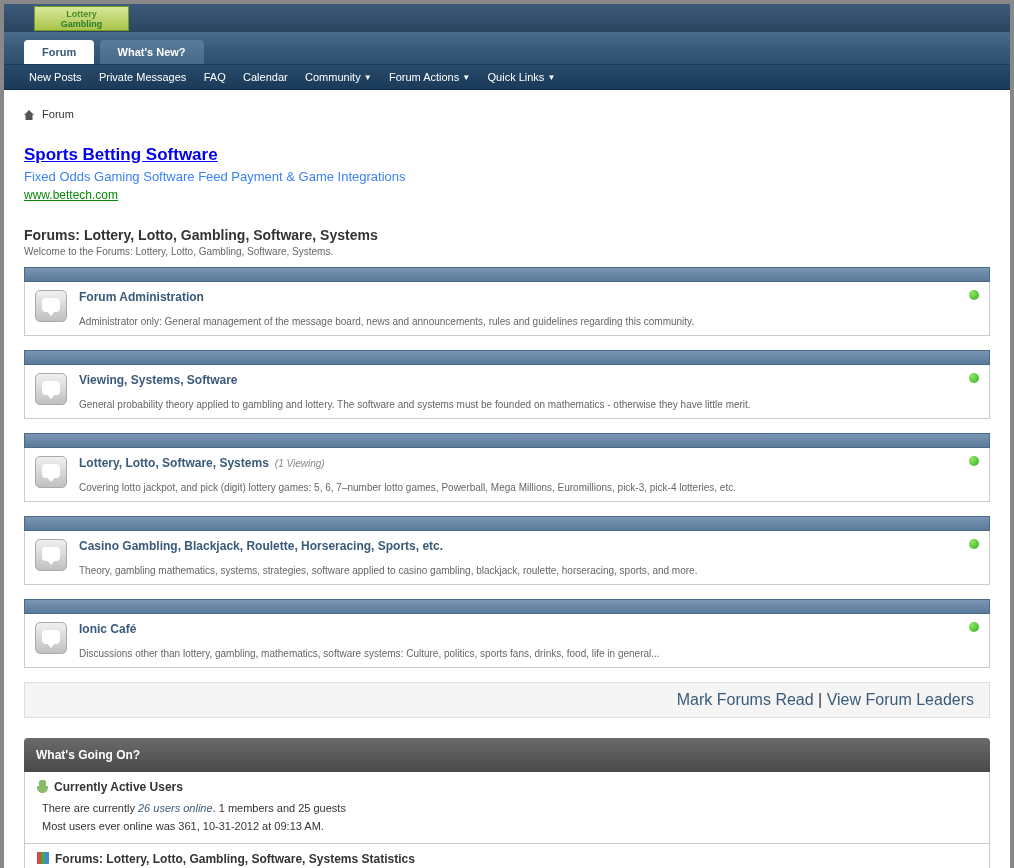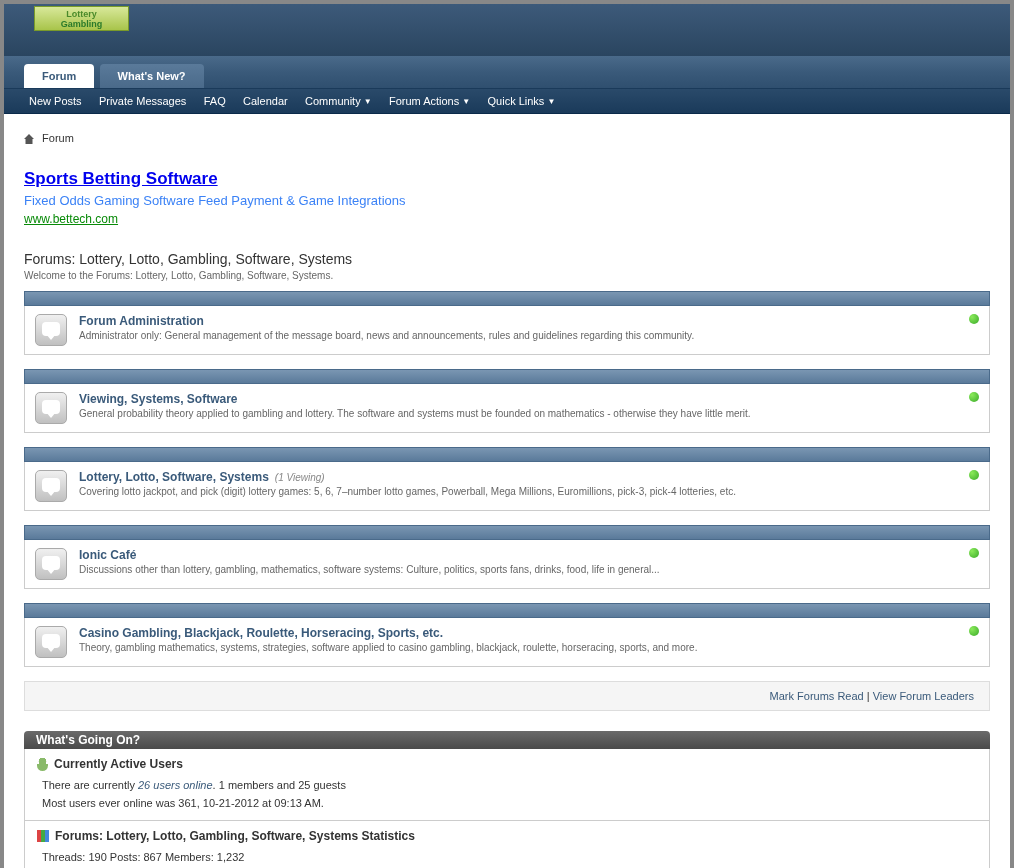--- a/index.html
+++ b/index.html
@@ -1,19 +1,19 @@
 <!DOCTYPE html>
 <html><head>
 <meta charset="utf-8">
 <style>
 * { box-sizing: border-box; margin: 0; padding: 0; }
 body { font-family: Arial, Helvetica, sans-serif; font-size: 12px; background: #fff; color: #333; }
 .page-wrapper { width: 1014px; margin: 0 auto; border: 4px solid #888; box-shadow: 8px 8px 15px rgba(0,0,0,0.4); }
 
-.header-bar { background: linear-gradient(to bottom, #3d5a7a 0%, #2a4560 100%); height: 52px; position: relative; }
+.header-bar { background: linear-gradient(to bottom, #3d5a7a 0%, #2a4560 100%); height: 28px; position: relative; }
 .logo { position: absolute; top: 2px; left: 30px; width: 95px; height: 25px; background: linear-gradient(to bottom, #d8e89a, #a8c44a); border: 1px solid #7a9a2a; font-size: 9px; color: #4a8a2a; text-align: center; padding-top: 2px; line-height: 10px; font-weight: bold; }
 .logo-text2 { color: #2a7a2a; font-weight: bold; }
 
 .tabs-bar { background: linear-gradient(to bottom, #4a6a8a 0%, #3a5a7a 50%, #2f4f6f 100%); padding: 8px 20px 0; border-bottom: 1px solid #1a3a5a; }
 .tab { display: inline-block; padding: 6px 18px; color: #fff; font-size: 11px; font-weight: bold; cursor: pointer; border-top-left-radius: 4px; border-top-right-radius: 4px; margin-right: 2px; }
 .tab.active { background: #fff; color: #3a5a7a; }
 .tab:not(.active) { background: linear-gradient(to bottom, #5a7a9a, #4a6a8a); }
 
 .subnav { background: linear-gradient(to bottom, #2a4a6a 0%, #1a3a5a 100%); padding: 5px 25px; border-bottom: 1px solid #0a2a4a; }
 .subnav-item { color: #fff; font-size: 11px; margin-right: 14px; cursor: pointer; display: inline-flex; align-items: center; }
@@ -21,41 +21,41 @@
 
 .content { padding: 10px 20px; background: #fff; }
 .breadcrumb { padding: 8px 0 15px; font-size: 11px; }
 .home-icon { display: inline-block; width: 10px; height: 10px; background: #555; clip-path: polygon(50% 0%, 100% 50%, 85% 50%, 85% 100%, 15% 100%, 15% 50%, 0% 50%); margin-right: 5px; vertical-align: middle; }
 
 .ad-block { text-align: left; margin: 10px 0 25px; }
 .ad-title { color: #0000ee; font-size: 17px; font-weight: bold; text-decoration: underline; cursor: pointer; }
 .ad-desc { color: #3b82f6; font-size: 13px; margin: 4px 0; }
 .ad-url { color: #088a08; font-size: 12px; text-decoration: underline; cursor: pointer; }
 
-.page-title { font-size: 14px; font-weight: normal; color: #333; margin-bottom: 3px; }
+.page-title { font-size: 14px; font-weight: bold; color: #333; margin-bottom: 3px; }
 .page-welcome { font-size: 10px; color: #666; margin-bottom: 10px; }
 
 .forum-block { margin-bottom: 14px; }
 .forum-header { background: linear-gradient(to bottom, #7a96b2 0%, #5a7a9a 100%); height: 15px; border: 1px solid #4a6a8a; }
 .forum-body { background: #fff; border: 1px solid #ccc; border-top: none; padding: 8px 10px; display: flex; align-items: flex-start; }
 .forum-icon { width: 32px; height: 32px; background: linear-gradient(to bottom, #f0f0f0, #c0c0c0); border: 1px solid #aaa; border-radius: 5px; position: relative; flex-shrink: 0; margin-right: 12px; }
 .forum-icon::before { content: ''; position: absolute; top: 7px; left: 6px; width: 18px; height: 14px; background: #fff; border-radius: 4px; }
 .forum-icon::after { content: ''; position: absolute; top: 19px; left: 10px; width: 0; height: 0; border-left: 5px solid transparent; border-right: 5px solid transparent; border-top: 6px solid #fff; }
 .forum-text { flex: 1; }
 .forum-title { color: #3a5a7a; font-size: 12px; font-weight: bold; cursor: pointer; }
 .forum-viewing { color: #888; font-size: 10px; font-style: italic; margin-left: 6px; }
-.forum-desc { color: #666; font-size: 10px; margin-top: 2px; }
+.forum-desc { color: #666; font-size: 10px; margin-top: 12px; }
 .status-dot { width: 10px; height: 10px; border-radius: 50%; background: radial-gradient(circle at 30% 30%, #8aea5a, #3aaa2a); flex-shrink: 0; }
 
-.footer-links { background: #f5f5f5; border: 1px solid #ddd; padding: 8px 15px; text-align: right; font-size: 11px; margin-bottom: 20px; }
+.footer-links { background: #f5f5f5; border: 1px solid #ddd; padding: 8px 15px; text-align: right; font-size: 16px; margin-bottom: 20px; }
 .footer-links a { color: #3a5a7a; cursor: pointer; }
 
-.wgo-header { background: linear-gradient(to bottom, #6a6a6a 0%, #4a4a4a 100%); color: #fff; font-size: 12px; font-weight: bold; padding: 2px 12px; border-radius: 4px 4px 0 0; }
+.wgo-header { background: linear-gradient(to bottom, #6a6a6a 0%, #4a4a4a 100%); color: #fff; font-size: 12px; font-weight: bold; padding: 10px 12px; border-radius: 4px 4px 0 0; }
 .wgo-section { border: 1px solid #ccc; border-top: none; padding: 8px 12px; font-size: 11px; }
-.wgo-title { font-weight: bold; color: #333; font-size: 12px; margin-bottom: 6px; display: flex; align-items: center; }
+.wgo-title { font-weight: bold; color: #333; font-size: 12px; margin-bottom: 6px; display: flex; }
 .wgo-body { padding-left: 5px; line-height: 1.6; }
 .user-icon { width: 11px; height: 13px; margin-right: 6px; background: radial-gradient(circle at 50% 25%, #8aba6a 35%, transparent 36%), linear-gradient(to bottom, transparent 50%, #8aba6a 50%); border-radius: 3px 3px 6px 6px; }
 .stats-icon { width: 12px; height: 12px; margin-right: 6px; background: linear-gradient(to right, #d44 33%, #4a4 33%, #4a4 66%, #48d 66%); }
 .link-blue { color: #3a5a7a; cursor: pointer; font-style: italic; }
 </style>
 </head>
 <body>
 
 <div class="page-wrapper">
   <div class="header-bar">
@@ -126,48 +126,48 @@
           <div class="forum-body">
             <div class="forum-icon"></div>
             <div class="forum-text"><span class="forum-title">Lottery, Lotto, Software, Systems</span><span class="forum-viewing">(1 Viewing)</span><div class="forum-desc">Covering lotto jackpot, and pick (digit) lottery games: 5, 6, 7–number lotto games, Powerball, Mega Millions, Euromillions, pick-3, pick-4 lotteries, etc.</div></div>
             <div class="status-dot"></div>
           </div>
         </div>
         <div class="forum-block">
           <div class="forum-header"></div>
           <div class="forum-body">
             <div class="forum-icon"></div>
-            <div class="forum-text"><span class="forum-title">Ionic Café</span><div class="forum-desc">Discussions other than lottery, gambling, mathematics, software systems: Culture, politics, sports fans, drinks, food, life in general...</div></div>
+            <div class="forum-text"><span class="forum-title">Casino Gambling, Blackjack, Roulette, Horseracing, Sports, etc.</span><div class="forum-desc">Theory, gambling mathematics, systems, strategies, software applied to casino gambling, blackjack, roulette, horseracing, sports, and more.</div></div>
             <div class="status-dot"></div>
           </div>
         </div>
         <div class="forum-block">
           <div class="forum-header"></div>
           <div class="forum-body">
             <div class="forum-icon"></div>
-            <div class="forum-text"><span class="forum-title">Casino Gambling, Blackjack, Roulette, Horseracing, Sports, etc.</span><div class="forum-desc">Theory, gambling mathematics, systems, strategies, software applied to casino gambling, blackjack, roulette, horseracing, sports, and more.</div></div>
+            <div class="forum-text"><span class="forum-title">Ionic Café</span><div class="forum-desc">Discussions other than lottery, gambling, mathematics, software systems: Culture, politics, sports fans, drinks, food, life in general...</div></div>
             <div class="status-dot"></div>
           </div>
         </div>
       </div>
 
     <div class="footer-links">
       <a>Mark Forums Read</a><span> | </span><a>View Forum Leaders</a>
     </div>
 
     <div class="wgo-header">What's Going On?</div>
 
     <div class="wgo-section">
       <div class="wgo-title">
         <span class="user-icon"></span>
         <span>Currently Active Users</span>
       </div>
       <div class="wgo-body">
         <div><span>There are currently </span><span class="link-blue">26 users online</span><span>. 1 members and 25 guests</span></div>
-        <div>Most users ever online was 361, 10-21-2012 at 09:13 AM.</div>
+        <div>Most users ever online was 361, 10-31-2012 at 09:13 AM.</div>
       </div>
     </div>
 
     <div class="wgo-section">
       <div class="wgo-title">
         <span class="stats-icon"></span>
         <span>Forums: Lottery, Lotto, Gambling, Software, Systems Statistics</span>
       </div>
       <div class="wgo-body">
         <div>Threads: 190  Posts: 867  Members: 1,232</div>

